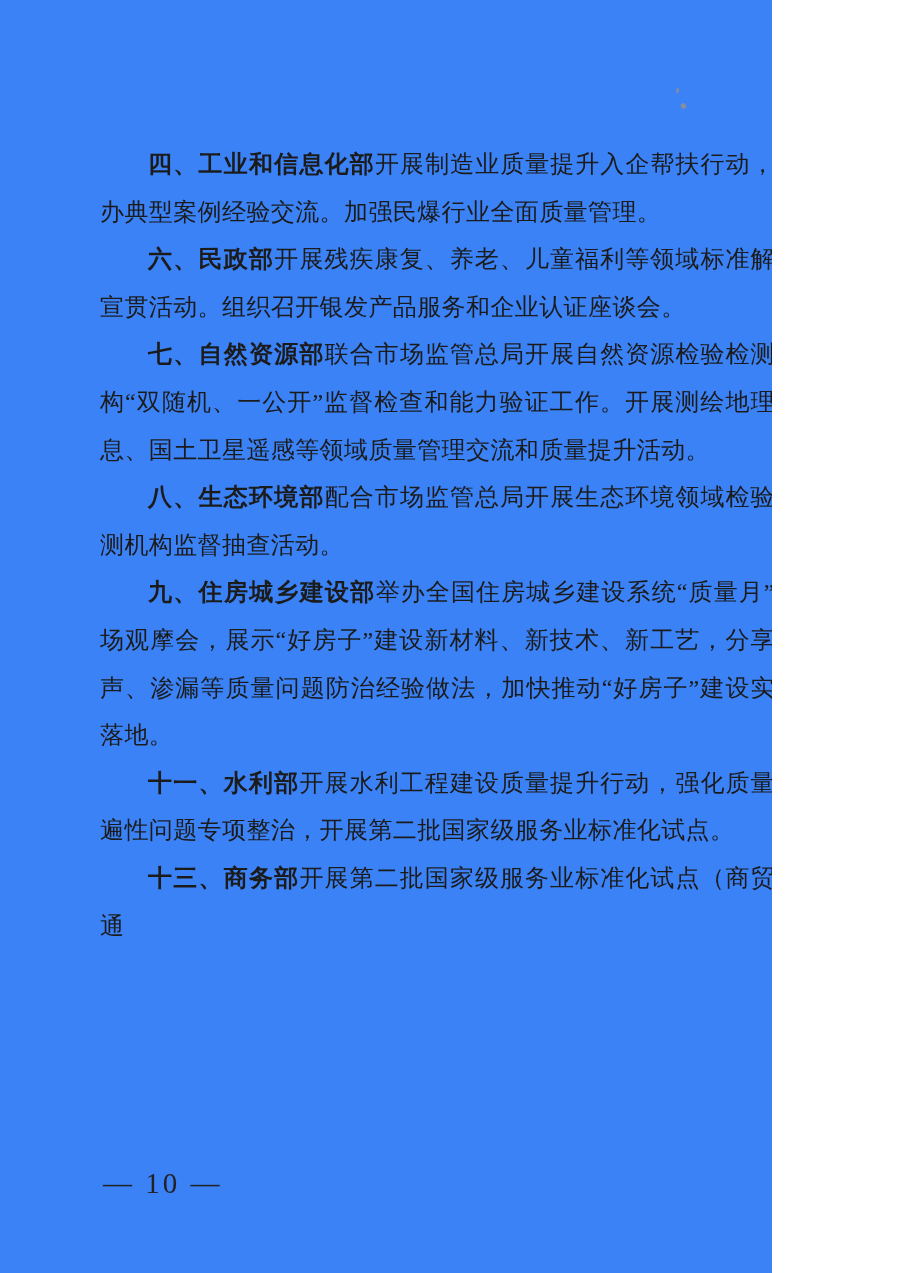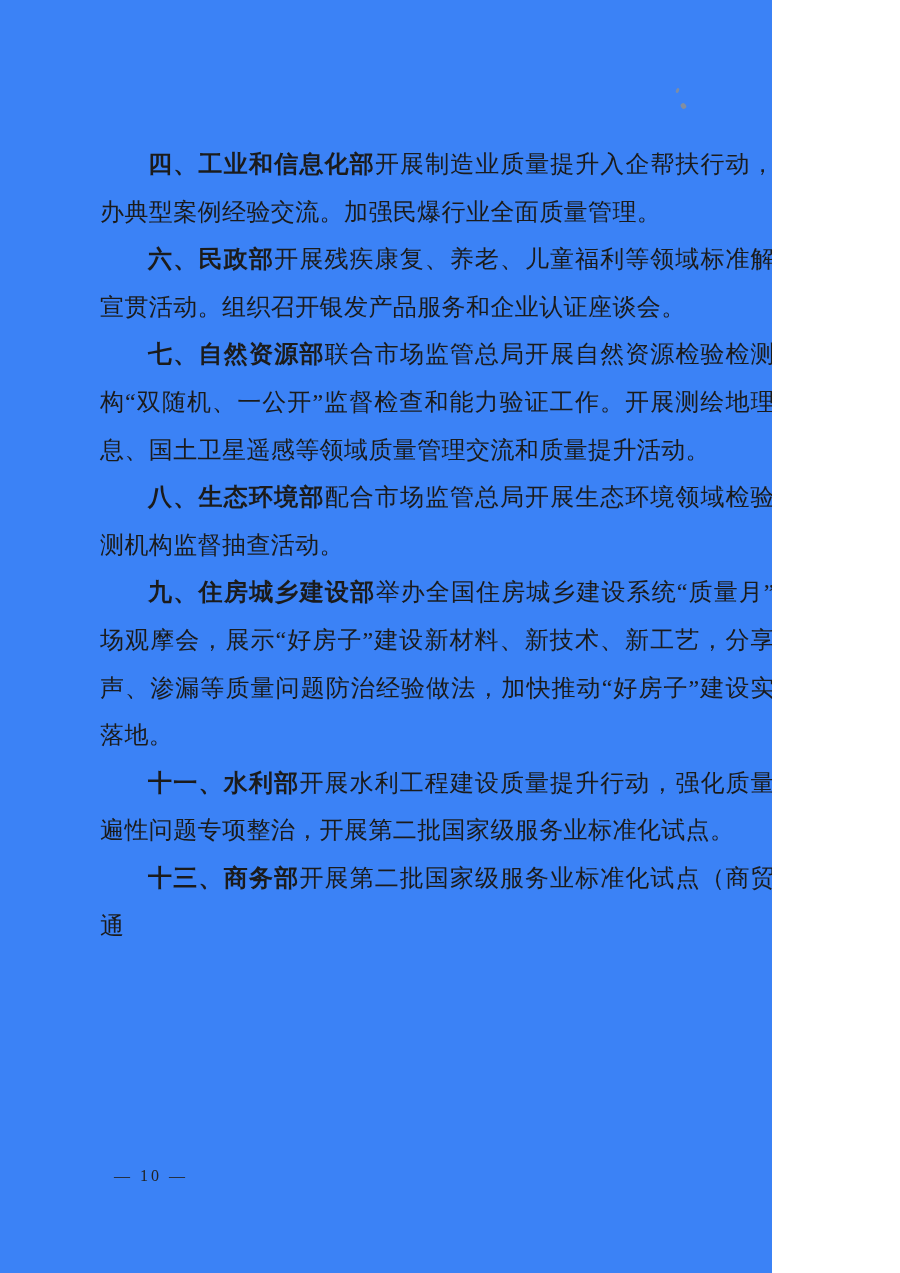--- a/index.html
+++ b/index.html
@@ -26,23 +26,23 @@
     text-indent: 2em;
     letter-spacing: 0.4px;
   }
   .lead {
     font-family: "DejaVu Sans", "Liberation Sans", sans-serif;
     font-weight: 700;
     letter-spacing: 0.6px;
   }
   .footer {
     position: absolute;
-    left: 114px;
+    left: 103px;
     top: 1167px;
-    font-size: 16px;
+    font-size: 29px;
     letter-spacing: 3px;
     color: #222;
   }
   .speck {
     position: absolute;
     background: #909090;
   }
   .speck-1 {
     left: 676px; top: 88px;
     width: 3px; height: 5px;

